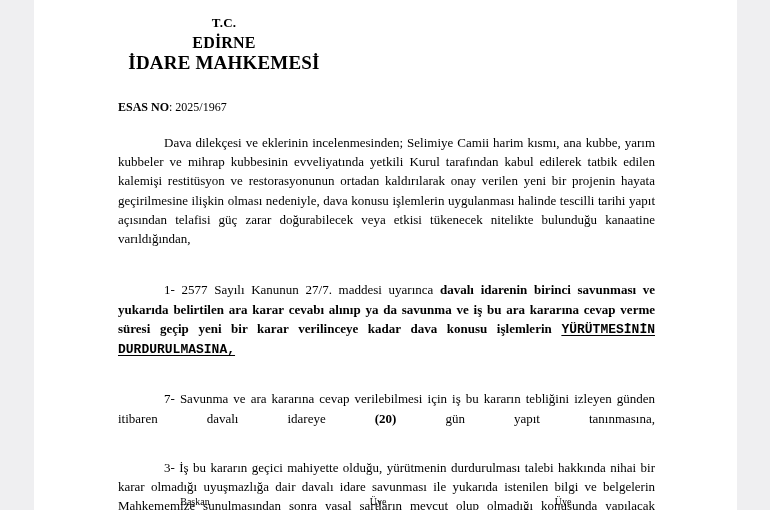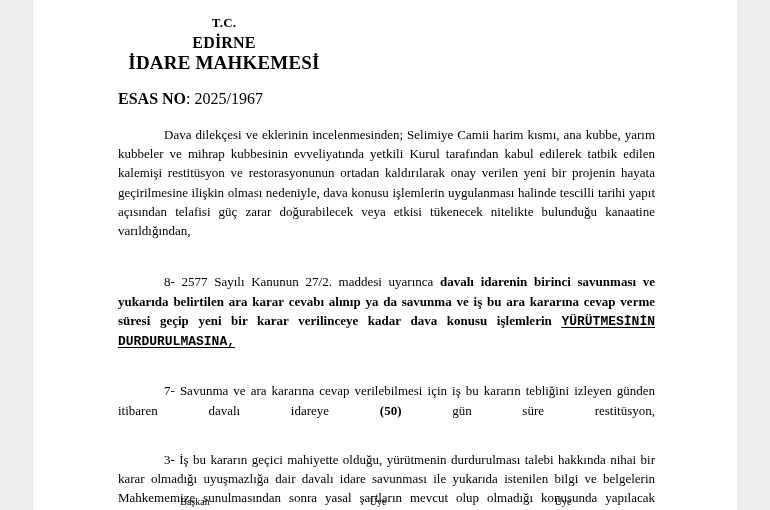--- a/index.html
+++ b/index.html
@@ -47,22 +47,22 @@
     font-size: 13.5px;
     line-height: 20px;
     letter-spacing: 0.2px;
     white-space: nowrap;
   }
   .court-header .line.l1 { font-size: 13px; }
   .court-header .line.l2 { font-size: 16px; }
   .court-header .line.l3 { font-size: 19px; }
 
   .case-no {
-    margin-top: 17px;
-    font-size: 16px;
+    margin-top: 25px;
+    font-size: 12px;
     line-height: 18px;
     white-space: nowrap;
   }
   .case-no .label { font-weight: bold; }
   .case-no .value { font-weight: normal; }
 
   
   .para {
     text-align: justify;
     text-justify: inter-word;
@@ -123,23 +123,23 @@
         <div class="line l2">EDİRNE</div>
         <div class="line l3">İDARE MAHKEMESİ</div>
       </div>
 
       <div class="case-no">
         <span class="label">ESAS NO</span><span class="value">: 2025/1967</span>
       </div>
 
       <p class="para p1"><span>Dava dilekçesi ve eklerinin incelenmesinden; Selimiye Camii harim kısmı, ana kubbe, yarım kubbeler ve mihrap kubbesinin evveliyatında yetkili Kurul tarafından kabul edilerek tatbik edilen kalemişi restitüsyon ve restorasyonunun ortadan kaldırılarak onay verilen yeni bir projenin hayata geçirilmesine ilişkin olması nedeniyle, dava konusu işlemlerin uygulanması halinde tescilli tarihi yapıt açısından telafisi güç zarar doğurabilecek veya etkisi tükenecek nitelikte bulunduğu kanaatine varıldığından,</span></p>
 
-      <p class="para p2"><span>8- 2577 Sayılı Kanunun 27/2. maddesi uyarınca </span><span class="b">davalı idarenin birinci savunması ve yukarıda belirtilen ara karar cevabı alınıp ya da savunma ve iş bu ara kararına cevap verme süresi geçip yeni bir karar verilinceye kadar dava konusu işlemlerin </span><span class="bu">YÜRÜTMESİNİN DURDURULMASINA,</span></p>
+      <p class="para p2"><span>1- 2577 Sayılı Kanunun 27/7. maddesi uyarınca </span><span class="b">davalı idarenin birinci savunması ve yukarıda belirtilen ara karar cevabı alınıp ya da savunma ve iş bu ara kararına cevap verme süresi geçip yeni bir karar verilinceye kadar dava konusu işlemlerin </span><span class="bu">YÜRÜTMESİNİN DURDURULMASINA,</span></p>
 
-      <p class="para p3"><span>7- Savunma ve ara kararına cevap verilebilmesi için iş bu kararın tebliğini izleyen günden itibaren davalı idareye </span><span class="b">(50)</span><span> gün süre restitüsyon,</span></p>
+      <p class="para p3"><span>7- Savunma ve ara kararına cevap verilebilmesi için iş bu kararın tebliğini izleyen günden itibaren davalı idareye </span><span class="b">(20)</span><span> gün yapıt tanınmasına,</span></p>
 
       <p class="para p4"><span>3- İş bu kararın geçici mahiyette olduğu, yürütmenin durdurulması talebi hakkında nihai bir karar olmadığı uyuşmazlığa dair davalı idare savunması ile yukarıda istenilen bilgi ve belgelerin Mahkememize sunulmasından sonra yasal şartların mevcut olup olmadığı konusunda yapılacak değerlendirme sonucunda yürütmenin durdurulması talebi konusunda yeniden menfi ya da müspet nihai bir karar verileceği hususunun taraflara bildirilmesine, 26/09/2025 tarihinde oybirliğiyle karar verildi.</span></p>
 
     </div>
   </div>
 
   <div class="sign-row">
     <div class="sig s1">Başkan</div>
     <div class="sig s2">Üye</div>
     <div class="sig s3">Üye</div>

